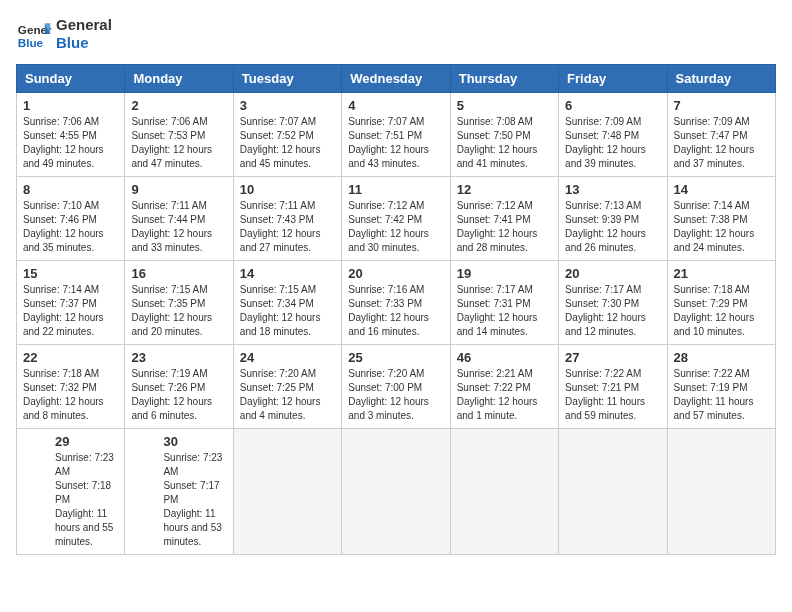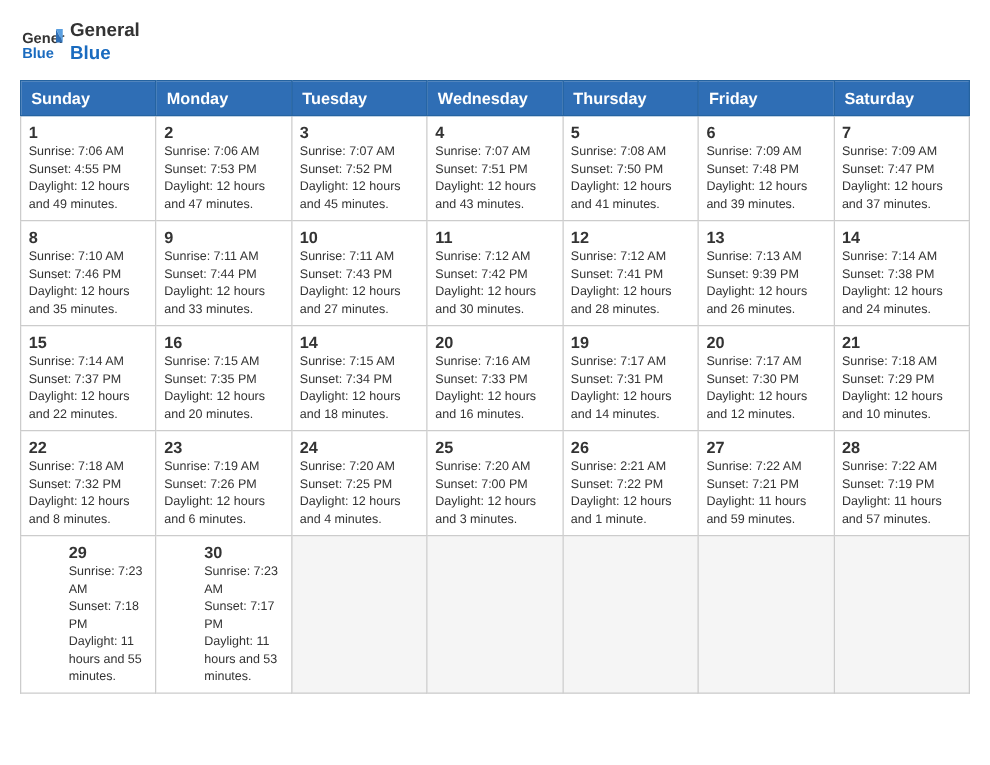--- a/index.html
+++ b/index.html
@@ -316,21 +316,21 @@
       </td>
         <td>
         <span class="day-number">25</span>
         <div class="day-info">
           <div>Sunrise: 7:20 AM</div>
           <div>Sunset: 7:00 PM</div>
           <div>Daylight: 12 hours and 3 minutes.</div>
         </div>
       </td>
         <td>
-        <span class="day-number">26</span>
+        <span class="day-number">46</span>
         <div class="day-info">
           <div>Sunrise: 2:21 AM</div>
           <div>Sunset: 7:22 PM</div>
           <div>Daylight: 12 hours and 1 minute.</div>
         </div>
       </td>
         <td>
         <span class="day-number">27</span>
         <div class="day-info">
           <div>Sunrise: 7:22 AM</div>

